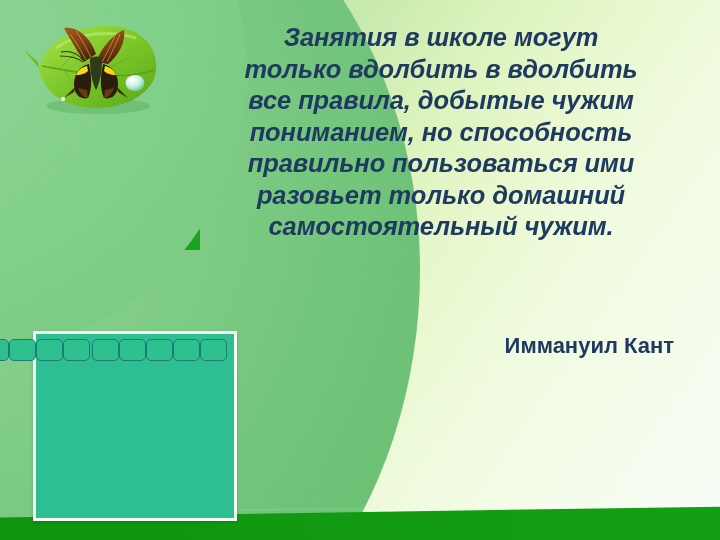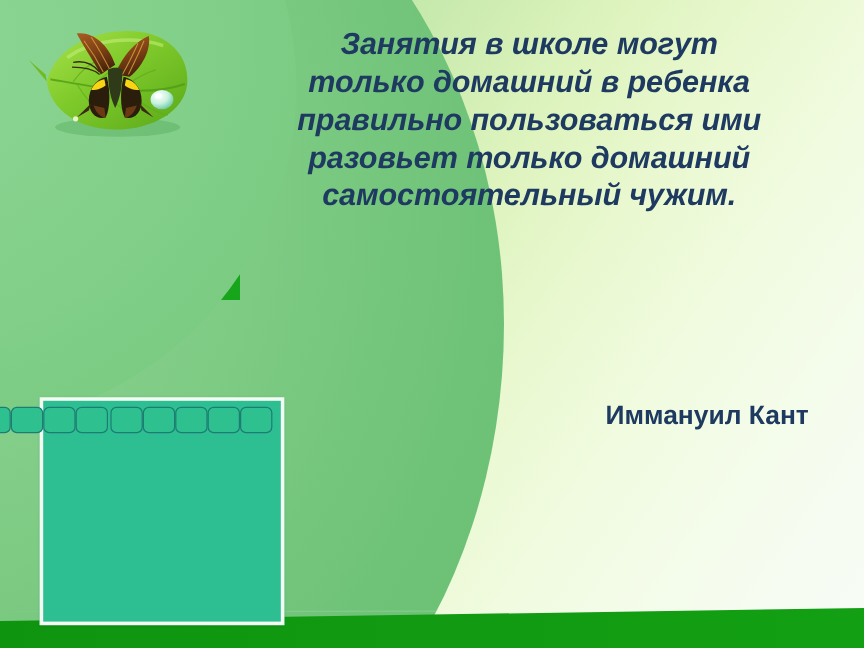--- a/index.html
+++ b/index.html
@@ -244,21 +244,23 @@
 
         <path d="M60 76 L48 88 L58 82 Z" fill="#3b2a12"></path>
         <path d="M100 76 L112 88 L102 82 Z" fill="#3b2a12"></path>
         <circle cx="47" cy="89" r="2.2" fill="#e8f3c4"></circle>
       </g>
     </svg>
   </div>
 
   <div class="quote-block">
     <span class="quote-line">Занятия в школе могут</span>
-    <span class="quote-line">только домашний в ребенка</span>
+    <span class="quote-line">только вдолбить в вдолбить</span>
+    <span class="quote-line">все правила, добытые чужим</span>
+    <span class="quote-line">пониманием, но способность</span>
     <span class="quote-line">правильно пользоваться ими</span>
     <span class="quote-line">разовьет только домашний</span>
     <span class="quote-line">самостоятельный чужим.</span>
   </div>
 
   <div class="attribution">Иммануил Кант</div>
 
   <div class="filmstrip">
 
     <div class="sprocket-row">

